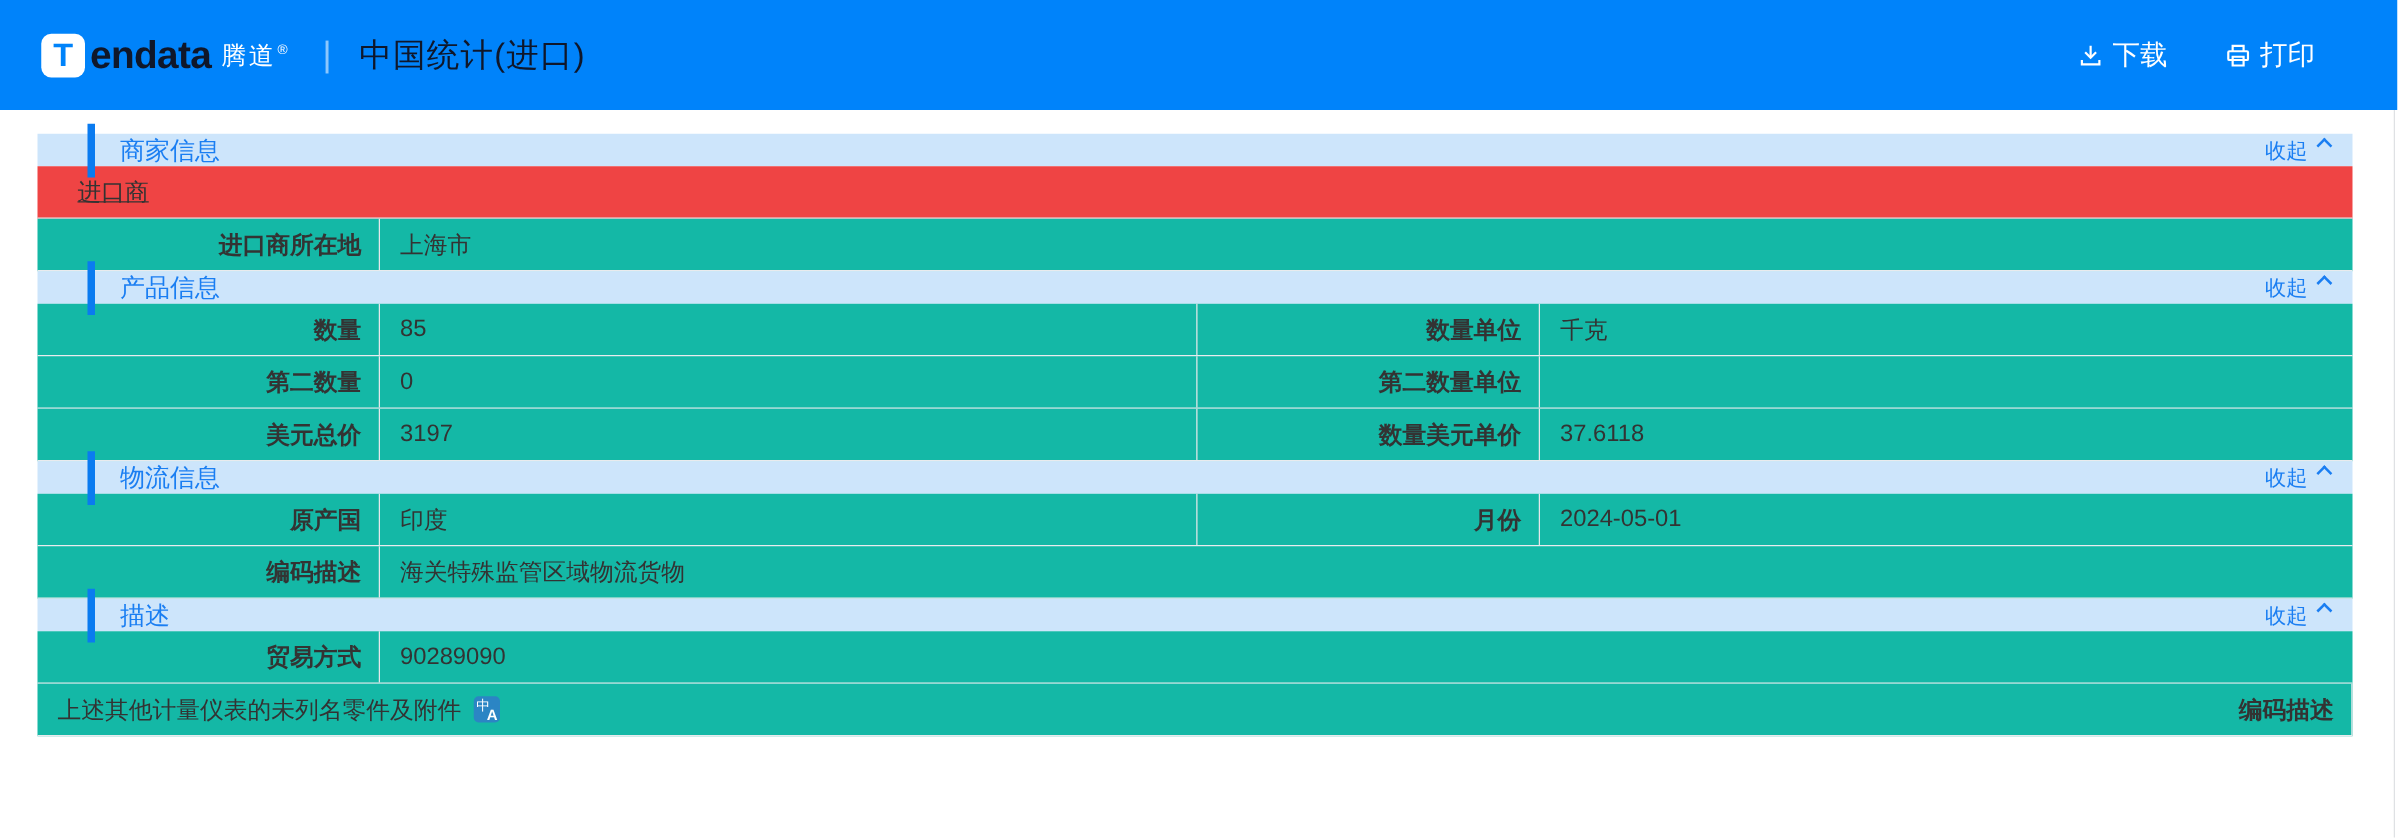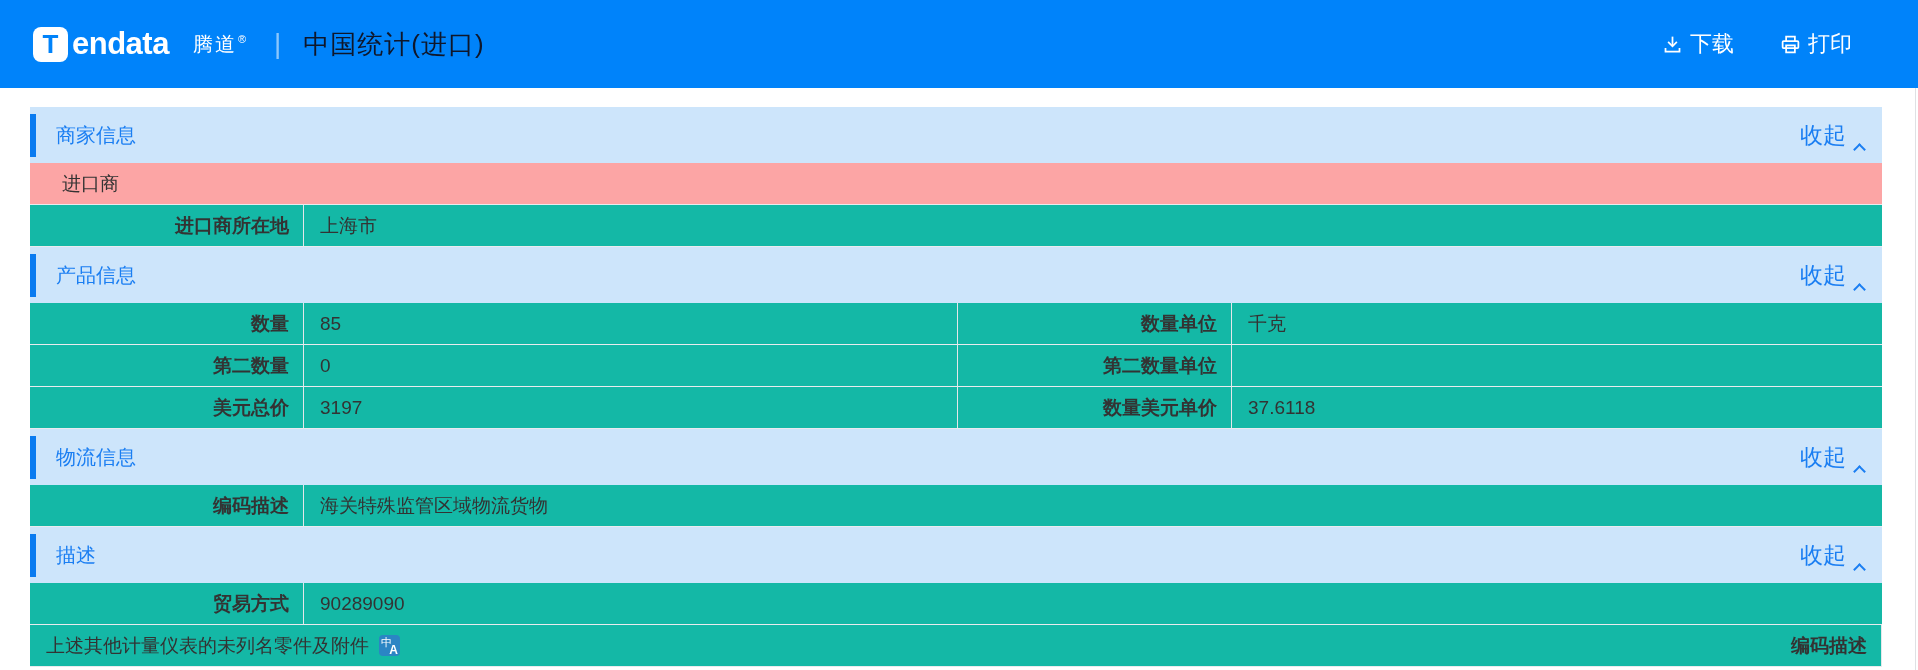--- a/index.html
+++ b/index.html
@@ -6,48 +6,48 @@
   html,body { width:1918px; height:670px; background:#ffffff; overflow:hidden;
               font-family:"Liberation Sans","DejaVu Sans",sans-serif; color:#333; }
 
   
   .appbar { height:88px; background:#0083fa; display:flex; align-items:center;
             justify-content:space-between; padding:0 66px 0 33px; }
   .brand { display:flex; align-items:center; }
   .logo-box { width:35px; height:35px; background:#ffffff; border-radius:8px;
               display:flex; align-items:center; justify-content:center;
               color:#0083fa; font-weight:bold; font-size:26px; margin-right:4px; }
-  .logo-text { color:#ffffff; font-size:31px; font-weight:bold; letter-spacing:-0.5px; }
-  .logo-cn { color:#fff; font-size:20px; margin-left:24px; letter-spacing:2px; }
+  .logo-text { color:#0f172a; font-size:31px; font-weight:bold; letter-spacing:-0.5px; }
+  .logo-cn { color:#fff; font-size:20px; margin-left:8px; letter-spacing:2px; }
   .logo-reg { color:#fff; font-size:11px; vertical-align:super; margin-left:1px; }
   .bar-divider { color:rgba(255,255,255,0.55); font-size:28px; font-weight:200;
                  margin:0 22px 0 26px; }
   .bar-title { color:#0f172a; font-size:26px; letter-spacing:1px; }
   .bar-actions { display:flex; align-items:flex-end; gap:46px; }
   .bar-btn { display:flex; align-items:center; gap:7px; color:#fff; font-size:22px;
              cursor:pointer; background:none; border:none; }
   .bar-btn svg { display:block; }
 
   
   .content { padding:19px 36px 0 30px; }
   .panel { width:1852px; }
 
-  .sec-header { height:56px; background:#cde5fb; display:flex; align-items:center; }
+  .sec-header { height:26px; background:#cde5fb; display:flex; align-items:center;padding-left:40px; }
   .sec-stripe { width:6px; height:43px; background:#0a7bf0; flex:none; }
   .sec-title { color:#1a7ef2; font-size:20px; margin-left:20px; }
   .sec-spacer { flex:1; }
-  .collapse-link { color:#1a7ef2; font-size:23px; margin-right:18px; cursor:pointer;
-                   display:flex; align-items:flex-end; background:none; border:none; }
+  .collapse-link { color:#1a7ef2; font-size:17px; margin-right:18px; cursor:pointer;
+                   display:flex; align-items:flex-start; background:none; border:none; }
   .chev { display:inline-block; width:9px; height:9px; border-left:2px solid #1a7ef2;
           border-top:2px solid #1a7ef2; transform:rotate(45deg); margin-left:9px;
           position:relative; top:3px; }
 
   .row { display:flex; height:42px; align-items:stretch; background:#14b8a6;
          border-bottom:1px solid #e9ebee; font-size:19px; }
-  .row-grey { background:#fca5a5; }
+  .row-grey { background:#ef4444;text-decoration:underline; }
   .cell { display:flex; align-items:center; }
   .c-label { width:274px; flex:none; justify-content:flex-end; padding-right:14px;
              font-weight:bold; border-right:1px solid #e4e7ea; }
   .c-value { flex:1; padding-left:16px; }
   .c-value-half { width:654px; flex:none; padding-left:16px;
                   border-right:1px solid #e4e7ea; }
   .c-full { flex:1; padding-left:32px; }
 
   .translate-ic { width:21px; height:21px; background:#2b85c4; border-radius:4px;
                   position:relative; display:inline-block; margin-left:10px;
@@ -147,20 +147,26 @@
     <div class="sec-header">
       <div class="sec-stripe"></div>
       <span class="sec-title">物流信息</span>
       <span class="sec-spacer"></span>
       <button class="collapse-link">
         <span>收起</span>
         <span class="chev"></span>
       </button>
     </div>
     <div class="row">
+      <div class="cell c-label">原产国</div>
+      <div class="cell c-value-half">印度</div>
+      <div class="cell c-label">月份</div>
+      <div class="cell c-value">2024-05-01</div>
+    </div>
+    <div class="row">
       <div class="cell c-label">编码描述</div>
       <div class="cell c-value">海关特殊监管区域物流货物</div>
     </div>
 
     <div class="sec-header">
       <div class="sec-stripe"></div>
       <span class="sec-title">描述</span>
       <span class="sec-spacer"></span>
       <button class="collapse-link">
         <span>收起</span>

